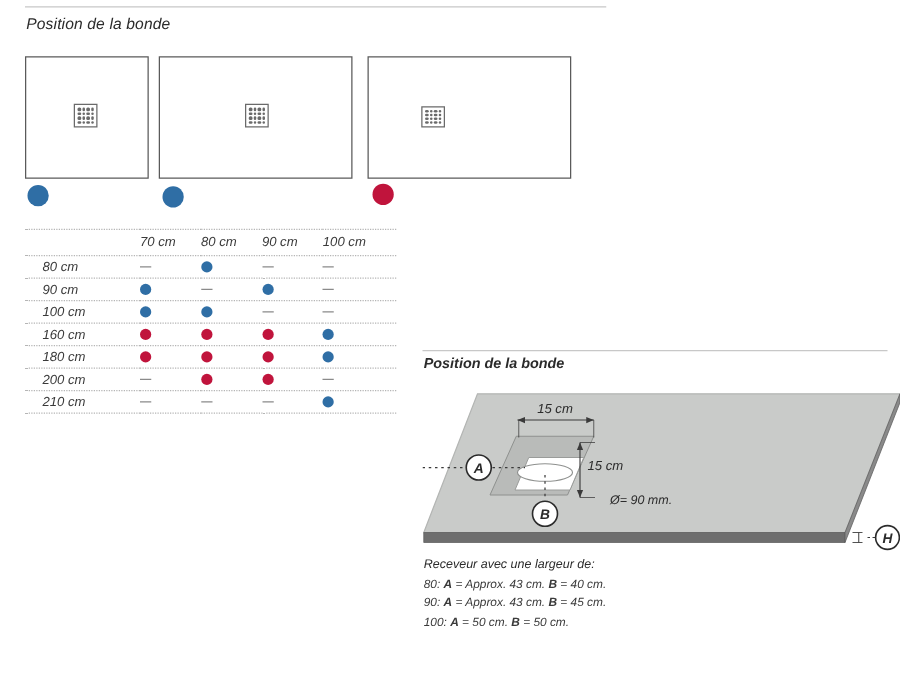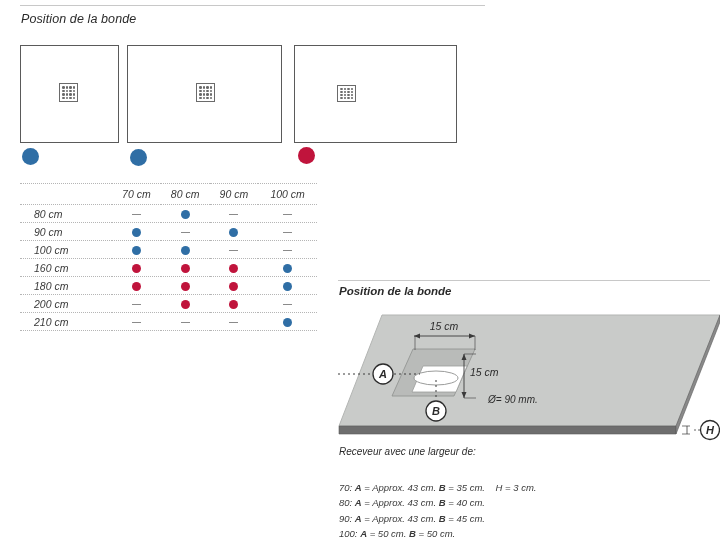--- a/index.html
+++ b/index.html
@@ -98,21 +98,21 @@
     border-collapse: collapse;
     width: 297px;
     font-size: 10.5px;
     color: #3a3a3a;
   }
   table.sizes th,
   table.sizes td {
     border-bottom: 1px dotted #b5b5b5;
     padding: 0;
     height: 17px;
-    text-align: center;
+    text-align: left;
     font-weight: normal;
     vertical-align: middle;
   }
   table.sizes thead th {
     border-top: 1px dotted #b5b5b5;
     font-size: 10.5px;
     color: #3a3a3a;
     padding-bottom: 1px;
     height: 19px;
   }
@@ -170,21 +170,21 @@
   .spec {
     position: absolute;
     left: 339px;
     top: 444px;
     font-size: 9.5px;
     line-height: 15.5px;
     color: #3a3a3a;
   }
   .spec .head {
     font-size: 10px;
-    margin-bottom: 20px;
+    margin-bottom: 0;
     color: #2b2b2b;
   }
   .spec b { font-weight: bold; }
   .spec .row { white-space: pre; }
 
   
 </style>
 </head>
 <body>
 
@@ -375,20 +375,19 @@
       <line x1="349" y1="118" x2="349" y2="126" stroke="#3a3a3a" stroke-width="0.8"></line>
       <line x1="356" y1="122" x2="362" y2="122" stroke="#3a3a3a" stroke-width="0.8" stroke-dasharray="2,2"></line>
       <circle cx="372" cy="122" r="9.5" fill="#ffffff" stroke="#2b2b2b" stroke-width="1.3"></circle>
       <text x="372" y="126" font-family="Liberation Sans, sans-serif" font-size="11" font-weight="bold" fill="#2b2b2b" text-anchor="middle">H</text>
     </svg>
   </div>
 
   <div class="spec">
     <div class="head">Receveur avec une largeur de:</div>
     <div class="spec-lines">
-        <div class="row"><span>70: </span><b>A</b><span> = Approx. 43 cm. </span><b>B</b><span> = 35 cm.</span><span>    H = 3 cm.</span></div>
         <div class="row"><span>80: </span><b>A</b><span> = Approx. 43 cm. </span><b>B</b><span> = 40 cm.</span></div>
         <div class="row"><span>90: </span><b>A</b><span> = Approx. 43 cm. </span><b>B</b><span> = 45 cm.</span></div>
         <div class="row"><span>100: </span><b>A</b><span> = 50 cm. </span><b>B</b><span> = 50 cm.</span></div>
       </div>
   </div>
 
 </div>
 
 </body></html>

